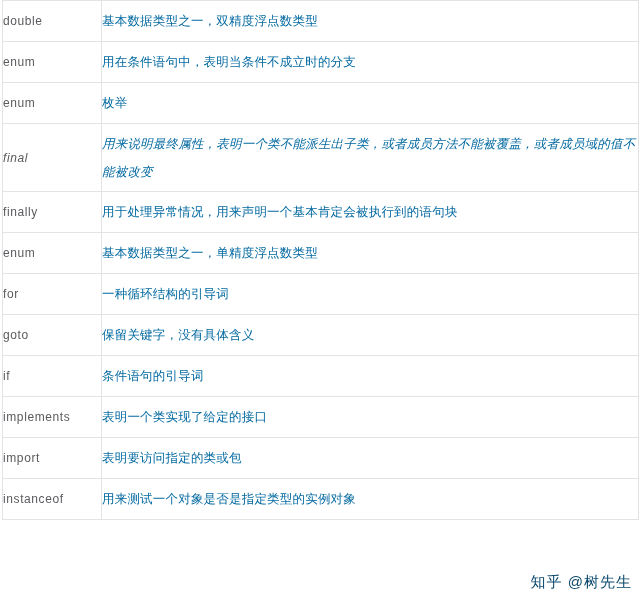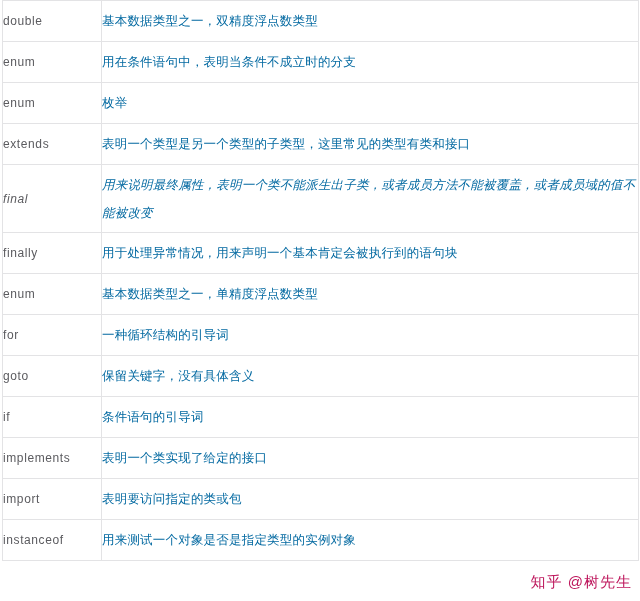--- a/index.html
+++ b/index.html
@@ -74,21 +74,21 @@
     height: 68px;
     font-style: italic;
   }
 
   .watermark {
     position: absolute;
     right: 8px;
     bottom: 9px;
     font-size: 15px;
     line-height: 20px;
-    color: #be185d;
+    color: #0c4a6e;
     letter-spacing: 1px;
     user-select: none;
     pointer-events: none;
     white-space: nowrap;
   }
 </style>
 </head>
 <body>
 
 <div id="screen">
@@ -103,24 +103,20 @@
           <td class="kw-cell">double</td>
           <td class="desc-cell">基本数据类型之一，双精度浮点数类型</td>
         </tr>
         <tr>
           <td class="kw-cell">enum</td>
           <td class="desc-cell">用在条件语句中，表明当条件不成立时的分支</td>
         </tr>
         <tr>
           <td class="kw-cell">enum</td>
           <td class="desc-cell">枚举</td>
-        </tr>
-        <tr>
-          <td class="kw-cell">extends</td>
-          <td class="desc-cell">表明一个类型是另一个类型的子类型，这里常见的类型有类和接口</td>
         </tr>
         <tr class="tall">
           <td class="kw-cell">final</td>
           <td class="desc-cell">用来说明最终属性，表明一个类不能派生出子类，或者成员方法不能被覆盖，或者成员域的值不能被改变</td>
         </tr>
         <tr>
           <td class="kw-cell">finally</td>
           <td class="desc-cell">用于处理异常情况，用来声明一个基本肯定会被执行到的语句块</td>
         </tr>
         <tr>

